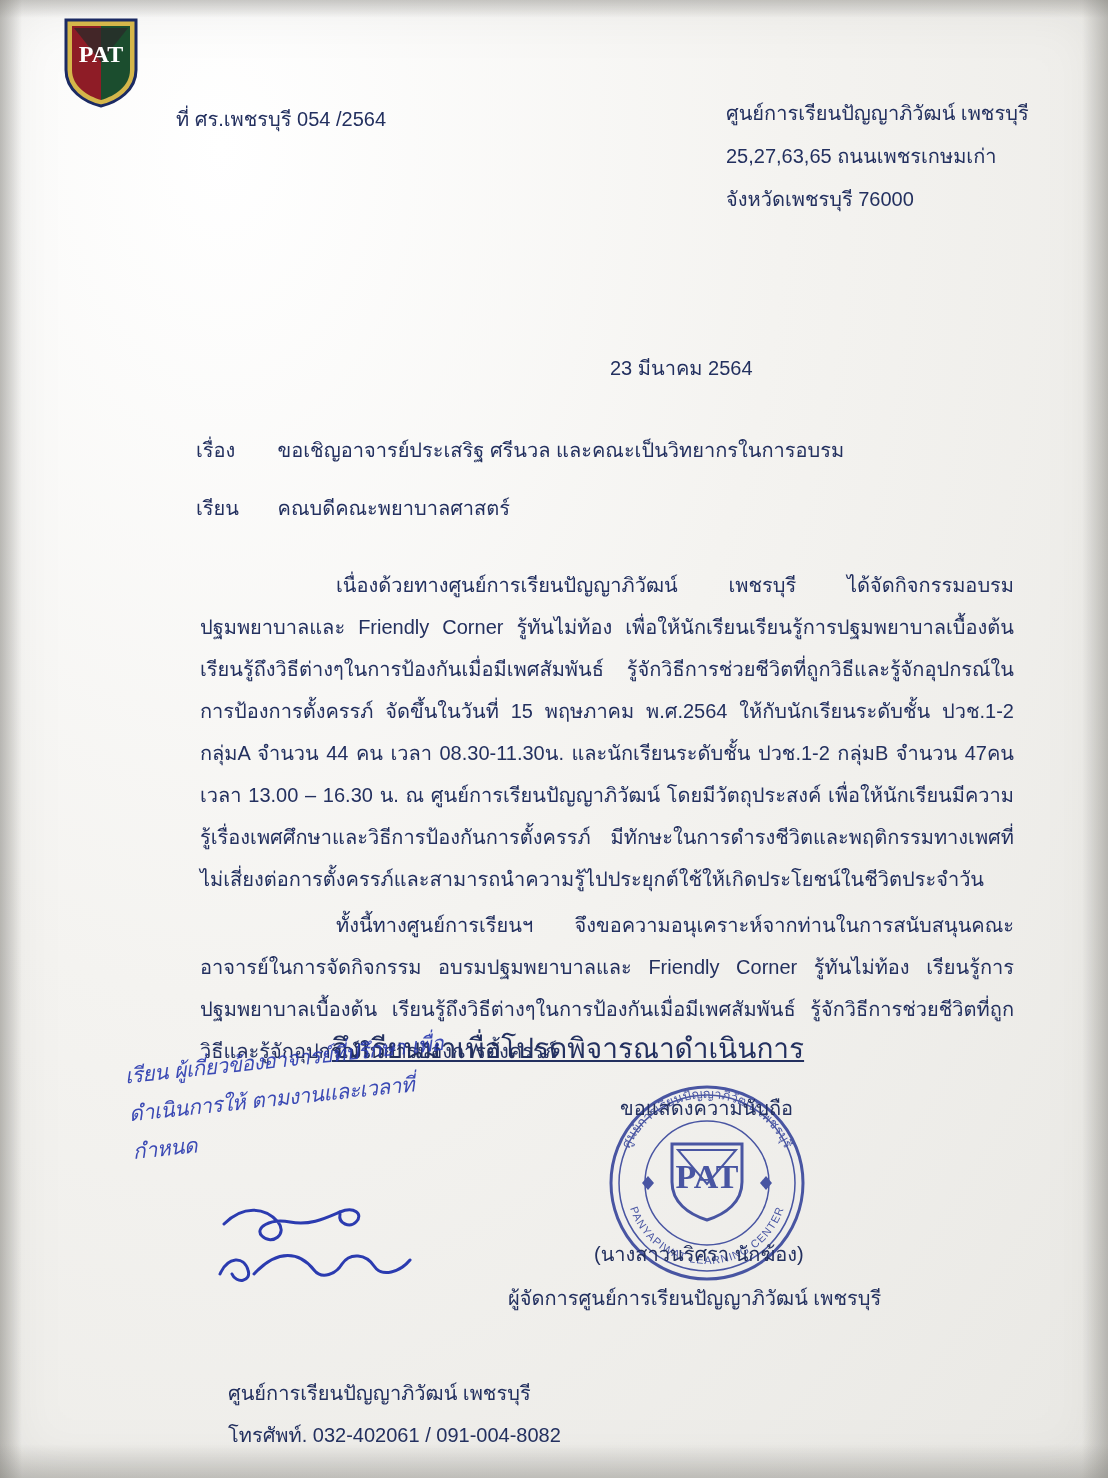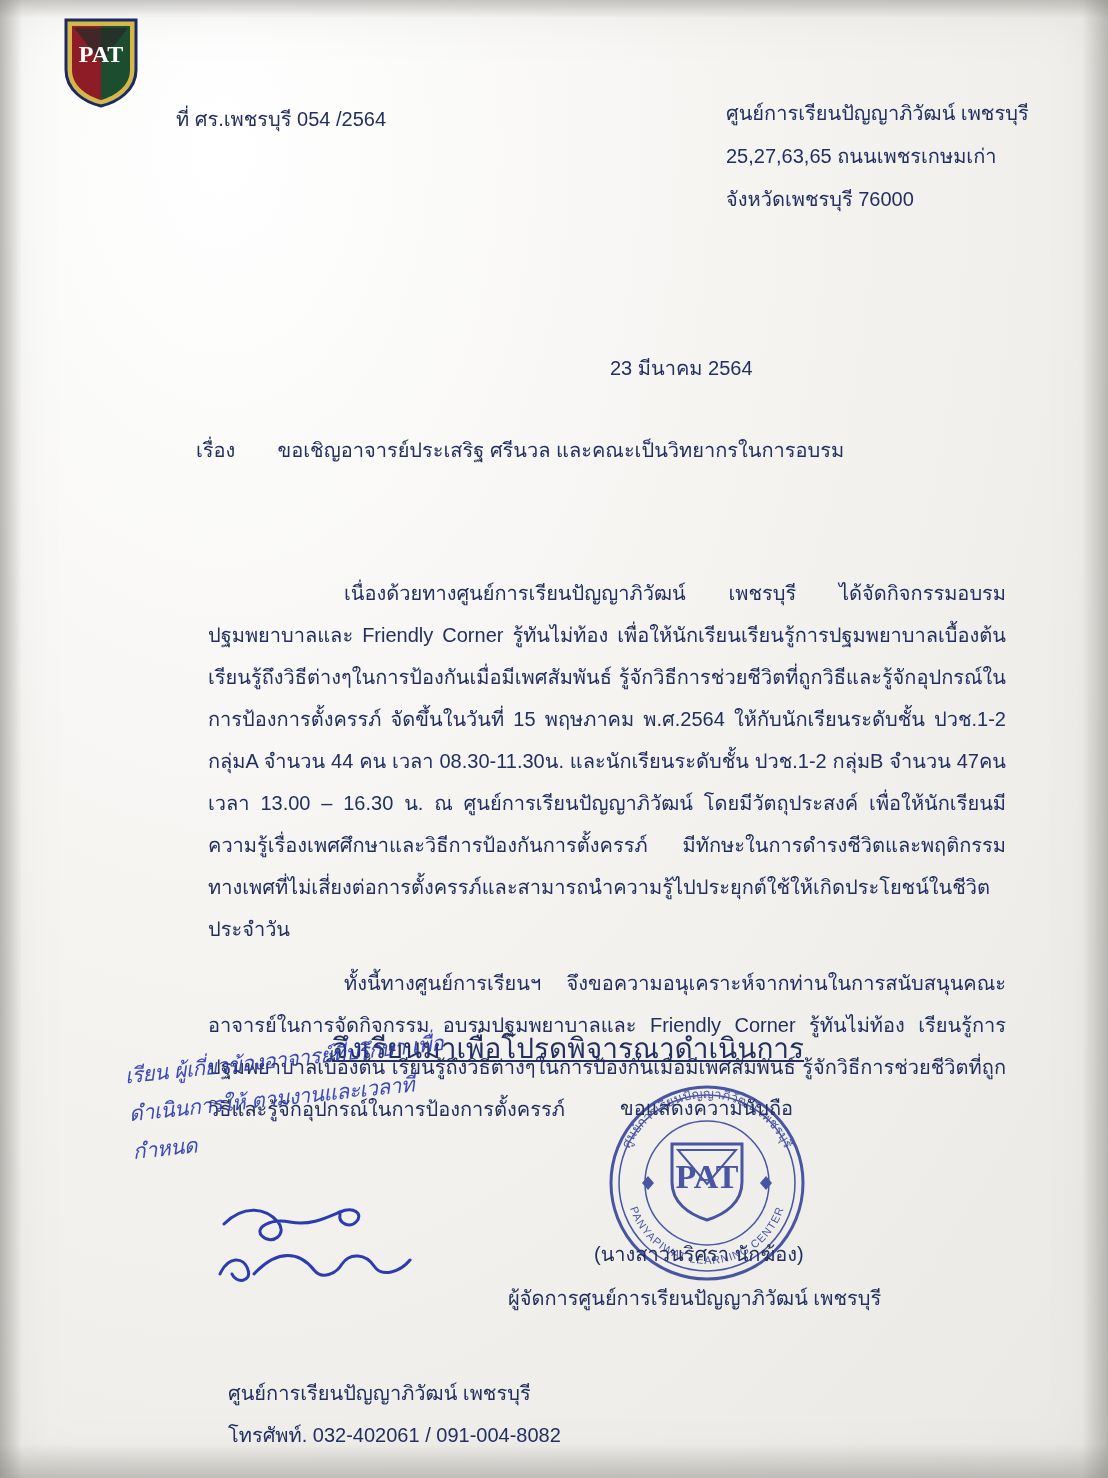--- a/index.html
+++ b/index.html
@@ -128,21 +128,21 @@
   .body-text {
     position: absolute;
     left: 196px;
     top: 560px;
     width: 822px;
     color: #23305f;
     font-size: 20px;
     line-height: 42px;
     text-align: justify;
   }
-  .body-text p { margin: 12px; text-indent: 0; }
+  .body-text p { margin: 4px; text-indent: 0; }
   .body-text p.indent { text-indent: 136px; }
   .closing-line {
     position: absolute;
     left: 196px;
     top: 1026px;
     width: 822px;
     color: #23305f;
     font-size: 28px;
     text-indent: 136px;
     text-decoration: underline;
@@ -247,20 +247,24 @@
     <div>จังหวัดเพชรบุรี  76000</div>
   </div>
 
   <div class="letter-date">23 มีนาคม 2564</div>
 
   <div class="field-row" id="subject-row">
     <span class="field-label">เรื่อง</span>
     <span>ขอเชิญอาจารย์ประเสริฐ ศรีนวล และคณะเป็นวิทยากรในการอบรม</span>
   </div>
 
+  <div class="field-row" id="salutation-row">
+    <span class="field-label">เรียน</span>
+    <span>คณบดีคณะพยาบาลศาสตร์</span>
+  </div>
 
   <div class="body-text">
     <p class="indent">เนื่องด้วยทางศูนย์การเรียนปัญญาภิวัฒน์ เพชรบุรี  ได้จัดกิจกรรมอบรมปฐมพยาบาลและ Friendly  Corner  รู้ทันไม่ท้อง  เพื่อให้นักเรียนเรียนรู้การปฐมพยาบาลเบื้องต้น เรียนรู้ถึงวิธีต่างๆในการป้องกันเมื่อมีเพศสัมพันธ์ รู้จักวิธีการช่วยชีวิตที่ถูกวิธีและรู้จักอุปกรณ์ในการป้องการตั้งครรภ์ จัดขึ้นในวันที่ 15 พฤษภาคม พ.ศ.2564 ให้กับนักเรียนระดับชั้น ปวช.1-2 กลุ่มA จำนวน 44 คน เวลา 08.30-11.30น. และนักเรียนระดับชั้น ปวช.1-2 กลุ่มB  จำนวน 47คน เวลา 13.00 – 16.30 น. ณ ศูนย์การเรียนปัญญาภิวัฒน์ โดยมีวัตถุประสงค์ เพื่อให้นักเรียนมีความรู้เรื่องเพศศึกษาและวิธีการป้องกันการตั้งครรภ์ มีทักษะในการดำรงชีวิตและพฤติกรรมทางเพศที่ไม่เสี่ยงต่อการตั้งครรภ์และสามารถนำความรู้ไปประยุกต์ใช้ให้เกิดประโยชน์ในชีวิตประจำวัน</p>
     <p class="indent">ทั้งนี้ทางศูนย์การเรียนฯ จึงขอความอนุเคราะห์จากท่านในการสนับสนุนคณะอาจารย์ในการจัดกิจกรรม  อบรมปฐมพยาบาลและ Friendly  Corner  รู้ทันไม่ท้อง  เรียนรู้การปฐมพยาบาลเบื้องต้น เรียนรู้ถึงวิธีต่างๆในการป้องกันเมื่อมีเพศสัมพันธ์ รู้จักวิธีการช่วยชีวิตที่ถูกวิธีและรู้จักอุปกรณ์ในการป้องการตั้งครรภ์</p>
   </div>
 
   <div class="closing-line">จึงเรียนมาเพื่อโปรดพิจารณาดำเนินการ</div>
 
   <div class="handwriting">เรียน ผู้เกี่ยวข้องอาจารย์ที่ปรึกษา เพื่อดำเนินการให้ ตามงานและเวลาที่กำหนด</div>
   <div class="signature-scribble">

